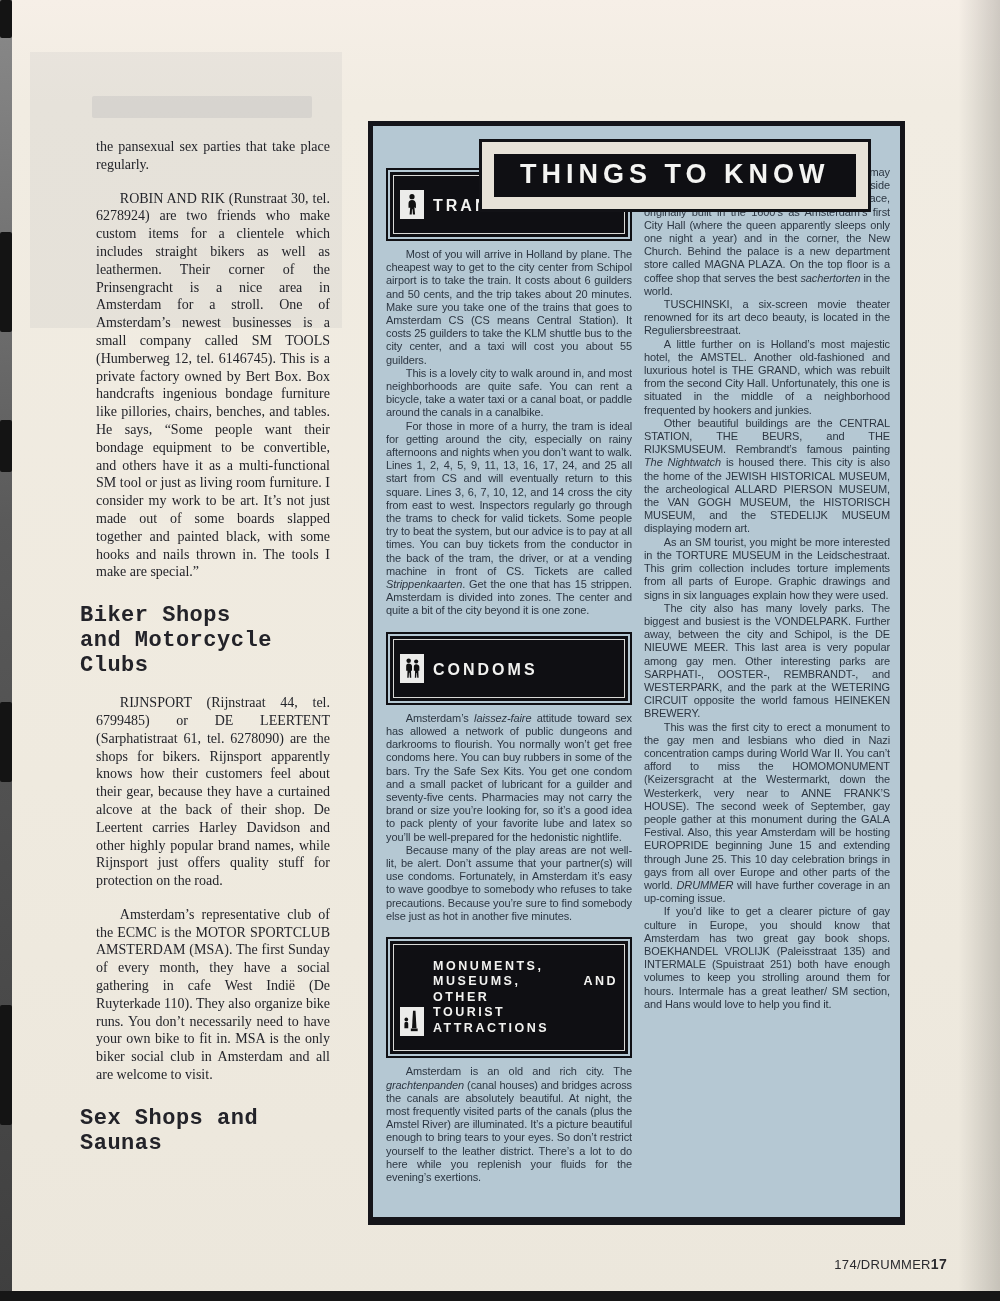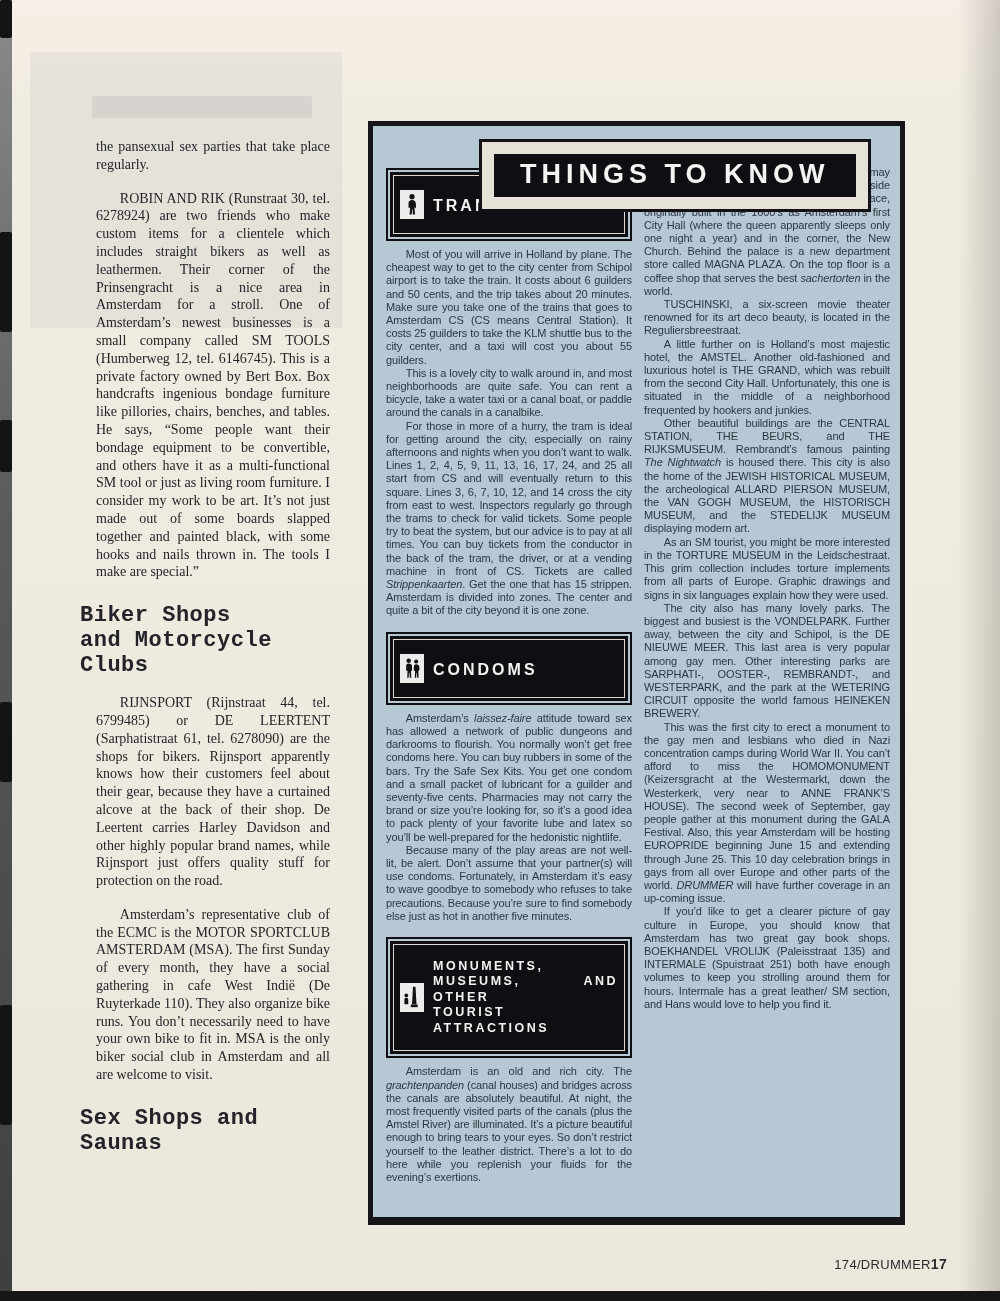--- a/index.html
+++ b/index.html
@@ -45,21 +45,21 @@
   .col p{margin:0;text-indent:1.8em;}
   .col-1{left:13px;}
   .col-2{left:271px;top:40px;}
 
   
   .secbar{border:2px solid #101014;padding:2px;margin:14px 0 7px 0;background:#b5c8d3;}
   .secbar.first{margin-top:0;}
   .secbar-in{background:#0f0f13;padding:3px;}
   .secbar-key{border:1px solid #d9d9d6;display:flex;align-items:center;
               gap:9px;padding:14px 6px;}
-  .secbar-key.top{align-items:center;}
+  .secbar-key.top{align-items:flex-end;}
   .sec-icon{width:24px;height:29px;background:#ececea;flex:0 0 auto;
             display:flex;align-items:center;justify-content:center;}
   .sec-icon svg{width:20px;height:25px;fill:#111;}
   .sec-title{color:#f2f2f0;font-weight:bold;font-size:16px;letter-spacing:3px;
              white-space:nowrap;padding-top:2px;}
   .sec-title-multi{color:#f2f2f0;font-weight:bold;font-size:12.5px;
                    letter-spacing:2.5px;line-height:15.5px;}
 
   
   .folio{position:absolute;top:1256px;right:53px;font-size:13px;color:#2a2a2e;

